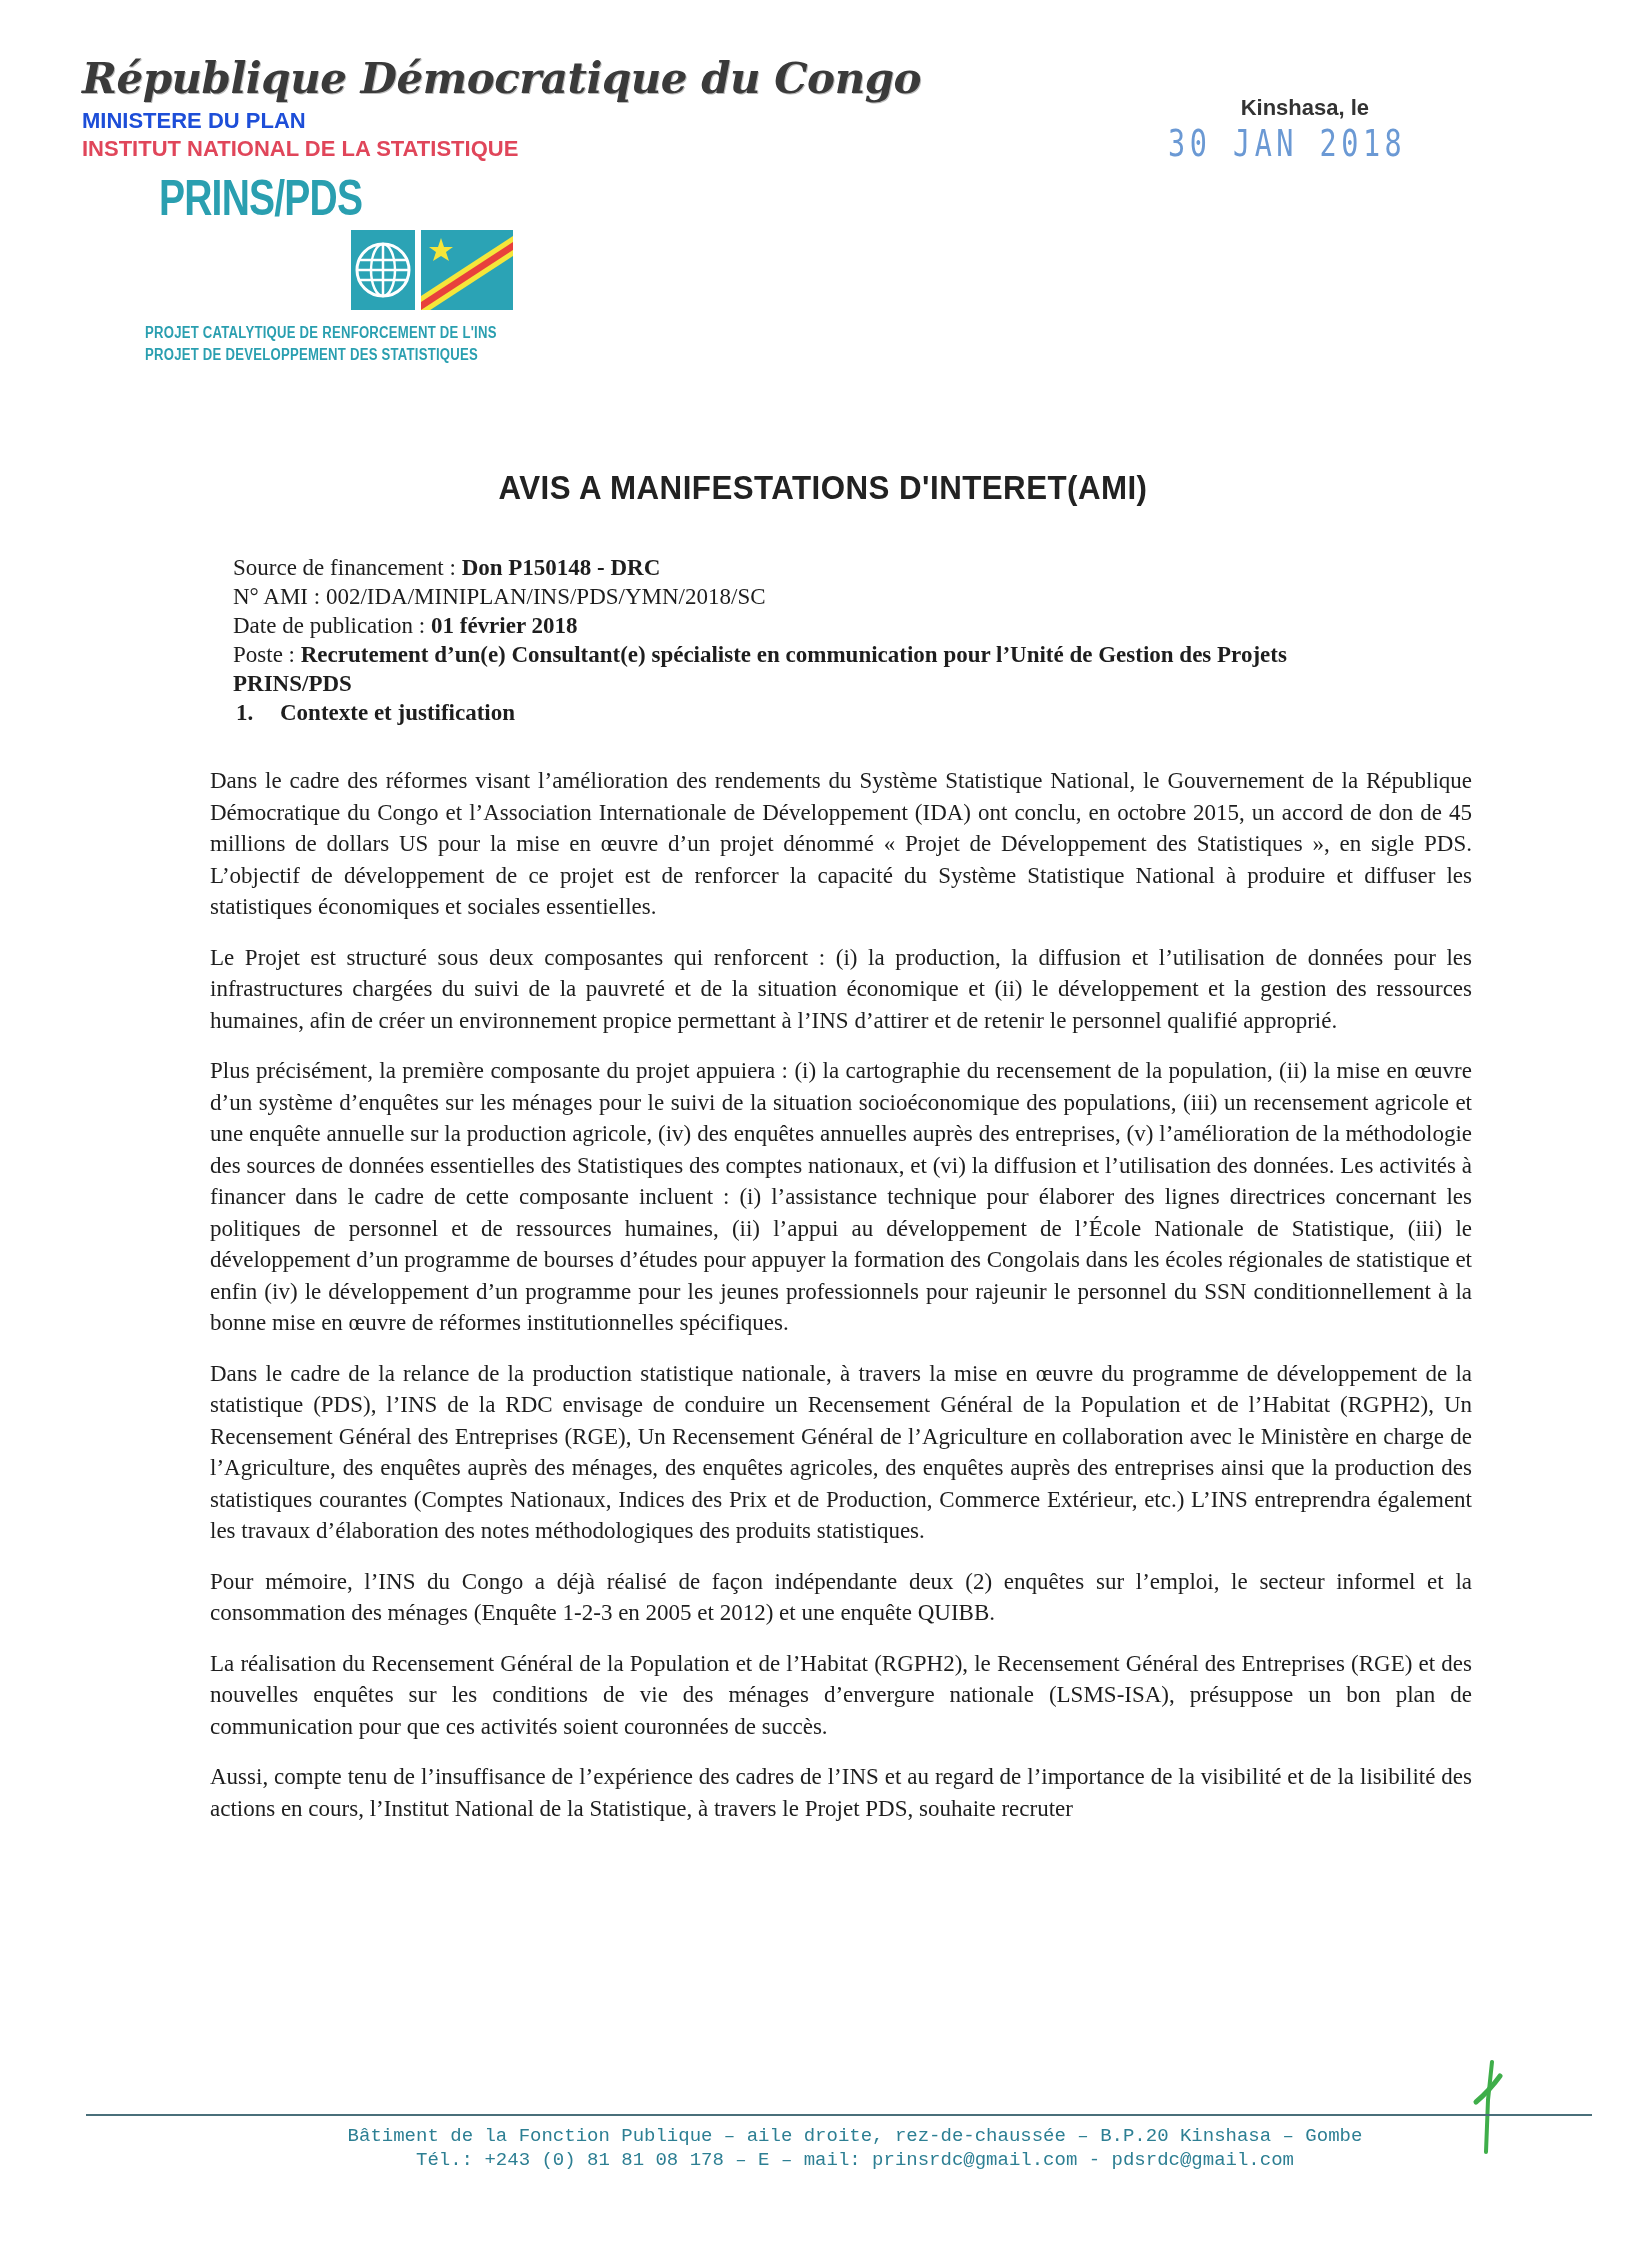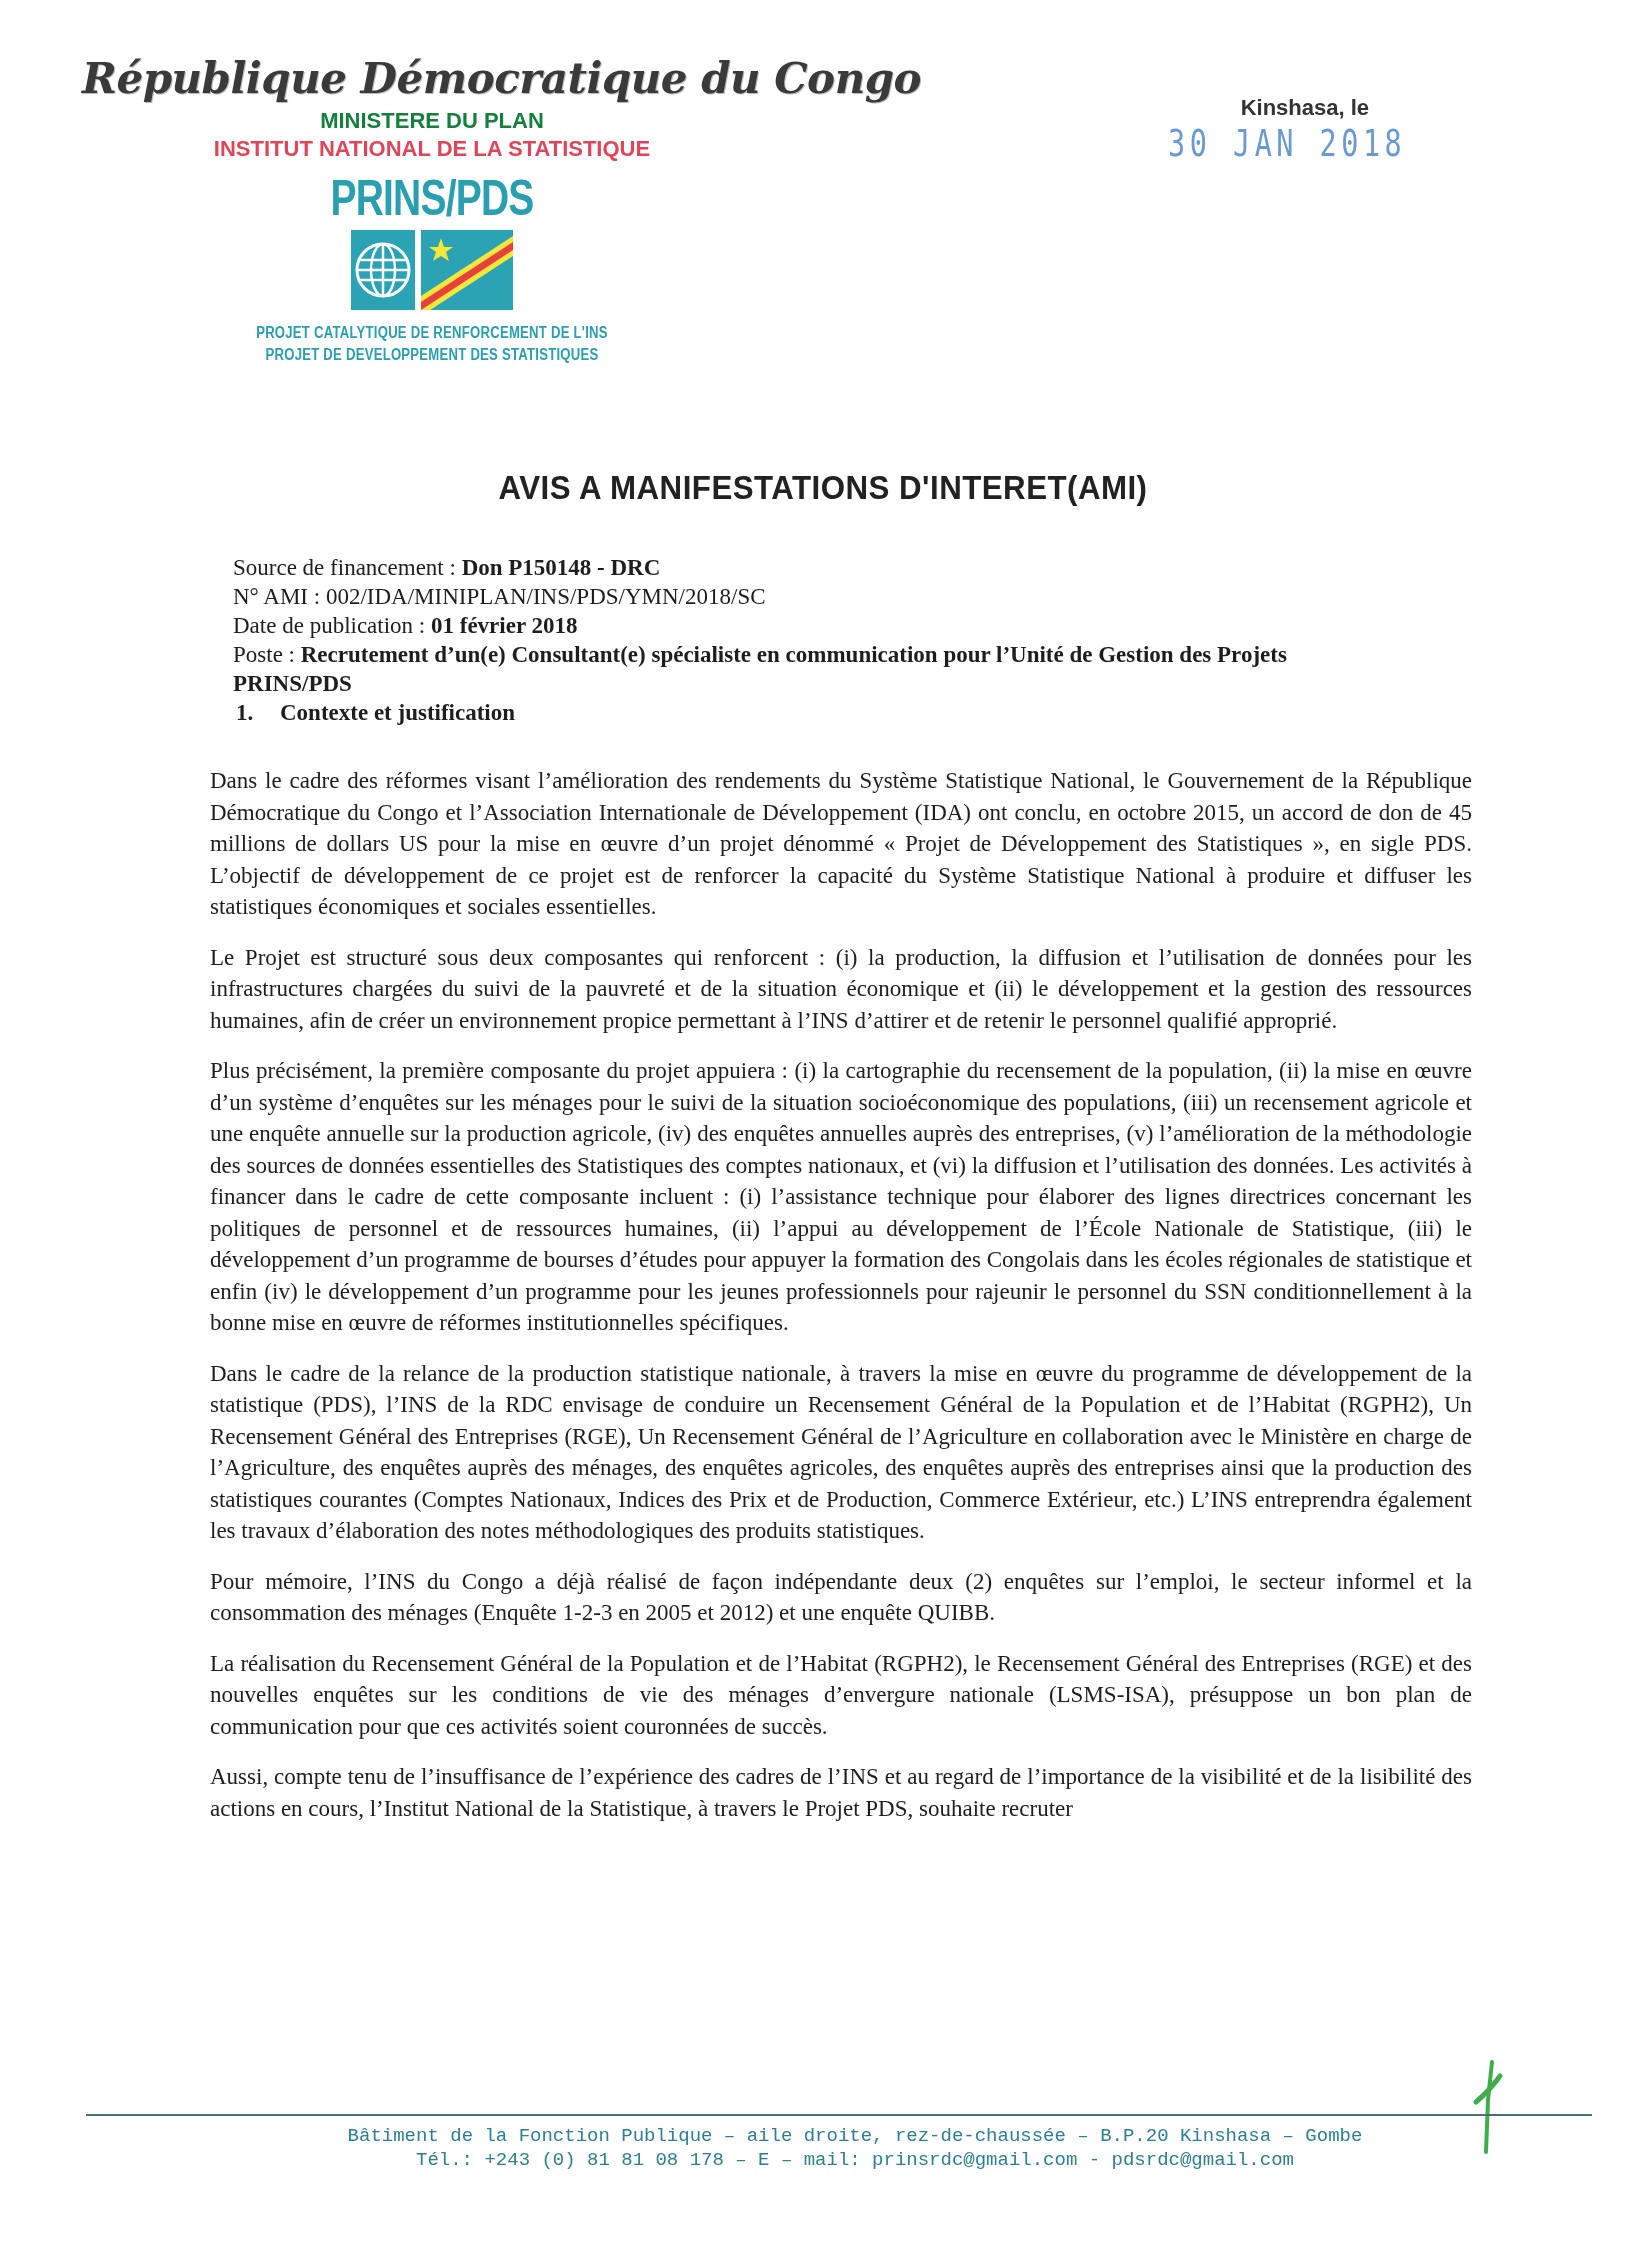--- a/index.html
+++ b/index.html
@@ -1,26 +1,26 @@
 <!DOCTYPE html>
 <html><head>
   <meta charset="utf-8">
   <style>
     html, body { margin: 0; padding: 0; background: #ffffff; }
     body {
       width: 1646px; height: 2259px; position: relative; overflow: hidden;
       font-family: "Liberation Serif", serif; color: #1e1e1e;
     }
-    .letterhead { position: absolute; left: 82px; top: 52px; width: 700px; text-align: center; }
+    .letterhead { position: absolute; left: 82px; top: 52px; width: 700px; text-align: left; }
     .republic {
       font-family: "DejaVu Serif", serif; font-style: italic; font-weight: bold;
       font-size: 42px; color: #3a3a3a; letter-spacing: -0.5px;
       text-shadow: 1px 1px 0 #bbb; line-height: 54px; white-space: nowrap;
     }
-    .ministry { font-family: "Liberation Sans", sans-serif; font-weight: bold; font-size: 22px; color: #15803d; margin-top: 2px; }
+    .ministry { font-family: "Liberation Sans", sans-serif; font-weight: bold; font-size: 22px; color: #1d4ed8; margin-top: 2px; }
     .institute { font-family: "Liberation Sans", sans-serif; font-weight: bold; font-size: 22px; color: #e0465a; margin-top: 2px; }
     .prins { font-family: "Liberation Sans", sans-serif; font-weight: bold; font-size: 50px; color: #2a9fb0;
       transform: scaleX(0.78); letter-spacing: -1px; line-height: 56px; margin-top: 8px; }
     .logo-row { display: flex; justify-content: center; gap: 6px; margin-top: 4px; }
     .logo-globe, .logo-flag { height: 80px; background: #2ba3b5; position: relative; }
     .logo-globe { width: 64px; }
     .logo-flag { width: 92px; overflow: hidden; }
     .logo-flag svg, .logo-globe svg { position: absolute; left: 0; top: 0; }
     .project-lines { font-family: "Liberation Sans", sans-serif; font-weight: bold; font-size: 16px; color: #2a9fb0;
       transform: scaleX(0.82); margin-top: 12px; line-height: 22px; letter-spacing: 0.3px; }

